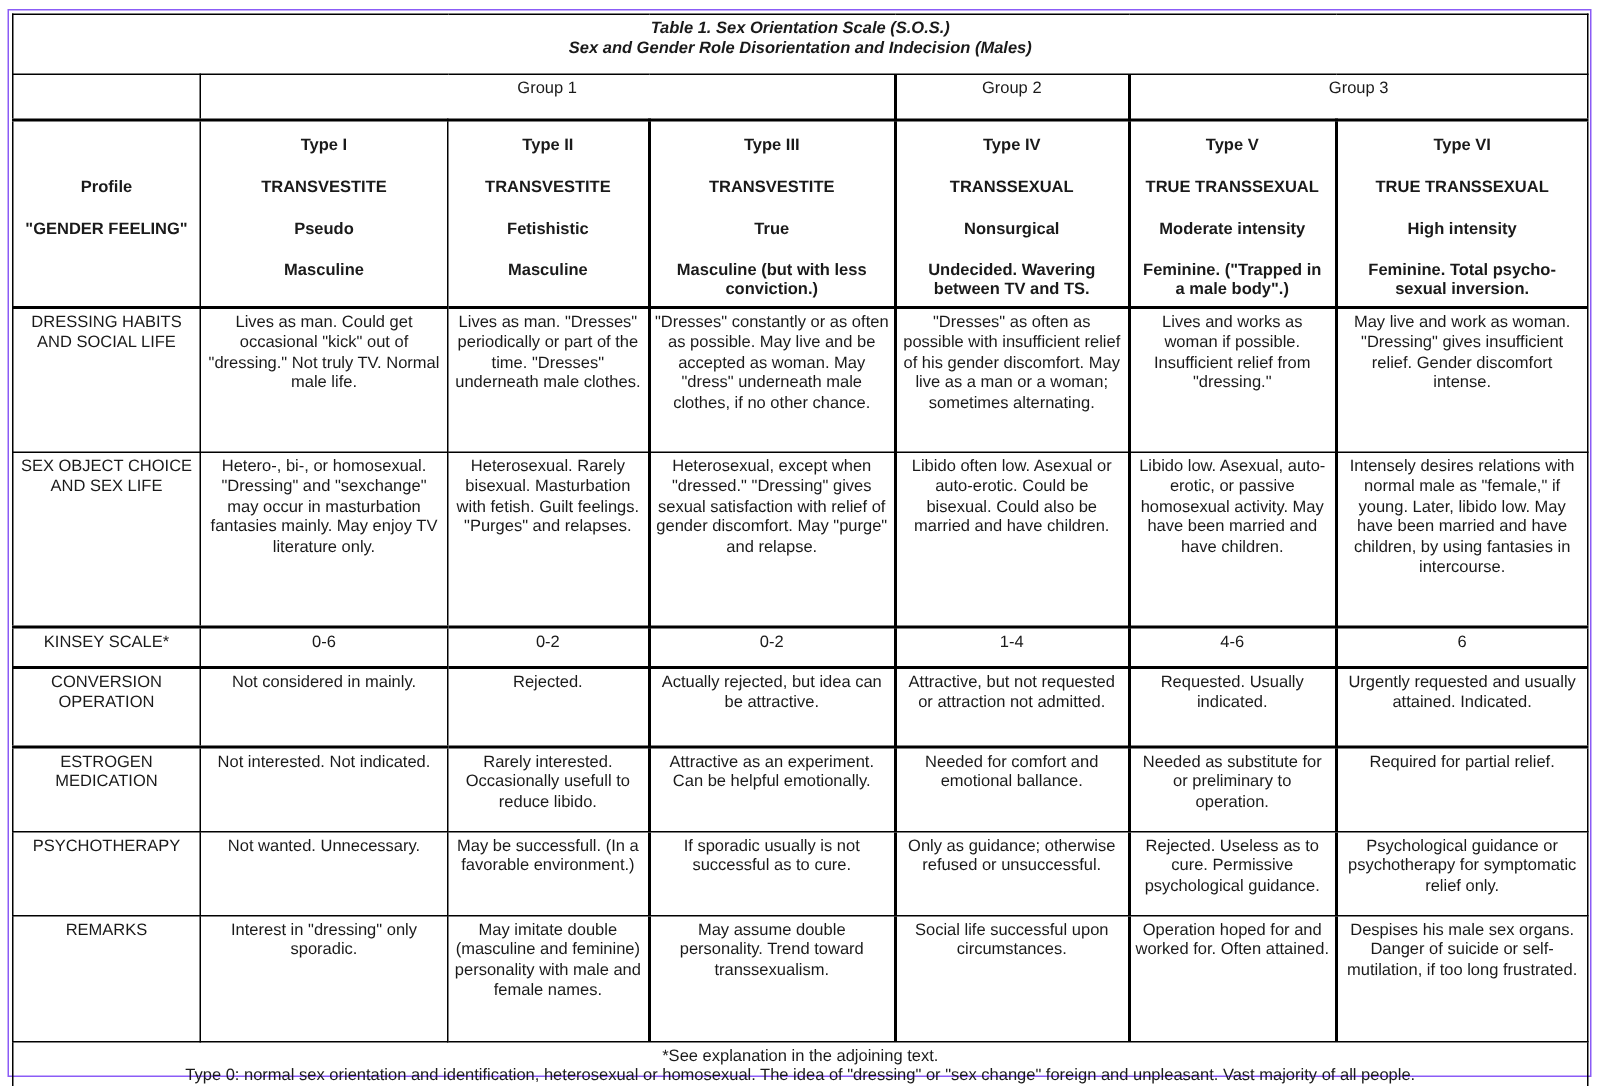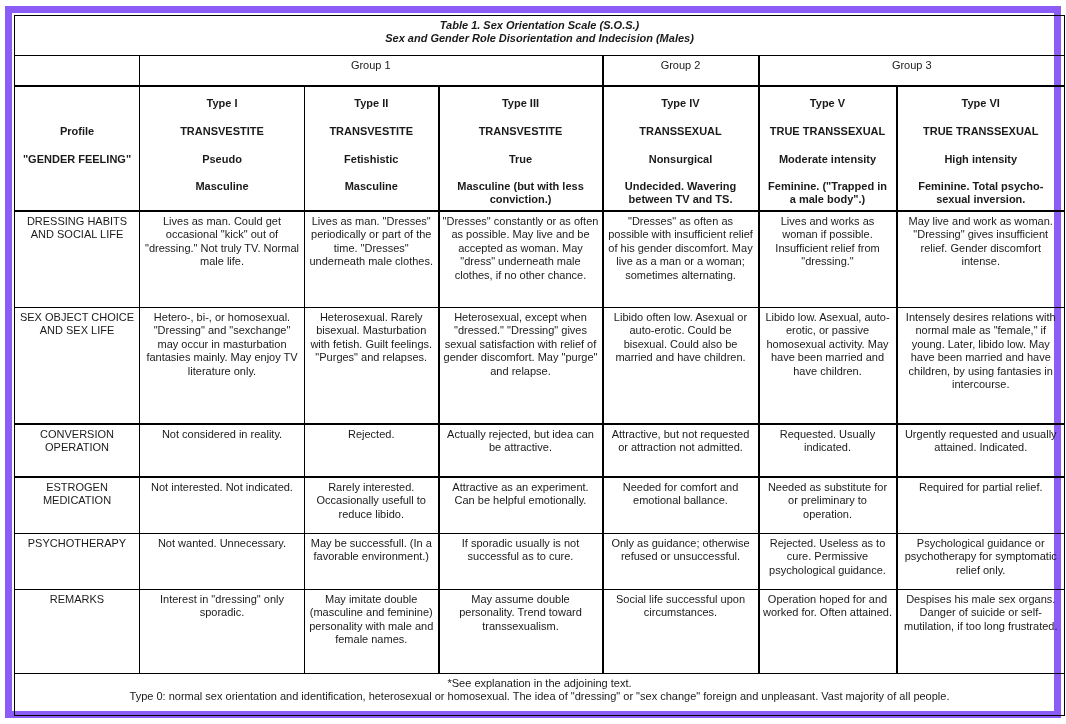--- a/index.html
+++ b/index.html
@@ -10,21 +10,21 @@
     color: #1a1a1a;
   }
   .page {
     width: 1066px;
     height: 724px;
     box-sizing: border-box;
     padding: 6px 5px;
     background: #fff;
   }
   .outer-frame {
-    border: 7px solid #8b5cf6;
+    border: 1px solid #8b5cf6;
     padding: 2px;
     box-sizing: border-box;
     height: 100%;
   }
   table.sos {
     border-collapse: collapse;
     width: 100%;
     table-layout: fixed;
   }
   table.sos td {
@@ -162,24 +162,33 @@
       <tr>
         <td style="height:110px" class="rowlabel hb">SEX OBJECT CHOICE AND SEX LIFE</td>
         <td class="hb">Hetero-, bi-, or homosexual. "Dressing" and "sexchange" may occur in masturbation fantasies mainly. May enjoy TV literature only.</td>
         <td class="hb hr">Heterosexual. Rarely bisexual. Masturbation with fetish. Guilt feelings. "Purges" and relapses.</td>
         <td class="hb hr">Heterosexual, except when "dressed." "Dressing" gives sexual satisfaction with relief of gender discomfort. May "purge" and relapse.</td>
         <td class="hb hr">Libido often low. Asexual or auto-erotic. Could be bisexual. Could also be married and have children.</td>
         <td class="hb hr">Libido low. Asexual, auto-erotic, or passive homosexual activity. May have been married and have children.</td>
         <td class="hb">Intensely desires relations with normal male as "female," if young. Later, libido low. May have been married and have children, by using fantasies in intercourse.</td>
       </tr>
 
+      <tr>
+        <td class="kinsey rowlabel hb">KINSEY SCALE*</td>
+        <td class="kinsey hb">0-6</td>
+        <td class="kinsey hb hr">0-2</td>
+        <td class="kinsey hb hr">0-2</td>
+        <td class="kinsey hb hr">1-4</td>
+        <td class="kinsey hb hr">4-6</td>
+        <td class="kinsey hb">6</td>
+      </tr>
 
       <tr>
         <td style="height:46px" class="rowlabel hb">CONVERSION OPERATION</td>
-        <td class="hb">Not considered in reality.</td>
+        <td class="hb">Not considered in mainly.</td>
         <td class="hb hr">Rejected.</td>
         <td class="hb hr">Actually rejected, but idea can be attractive.</td>
         <td class="hb hr">Attractive, but not requested or attraction not admitted.</td>
         <td class="hb hr">Requested. Usually indicated.</td>
         <td class="hb">Urgently requested and usually attained. Indicated.</td>
       </tr>
 
       <tr>
         <td style="height:50px" class="rowlabel">ESTROGEN MEDICATION</td>
         <td>Not interested. Not indicated.</td>

